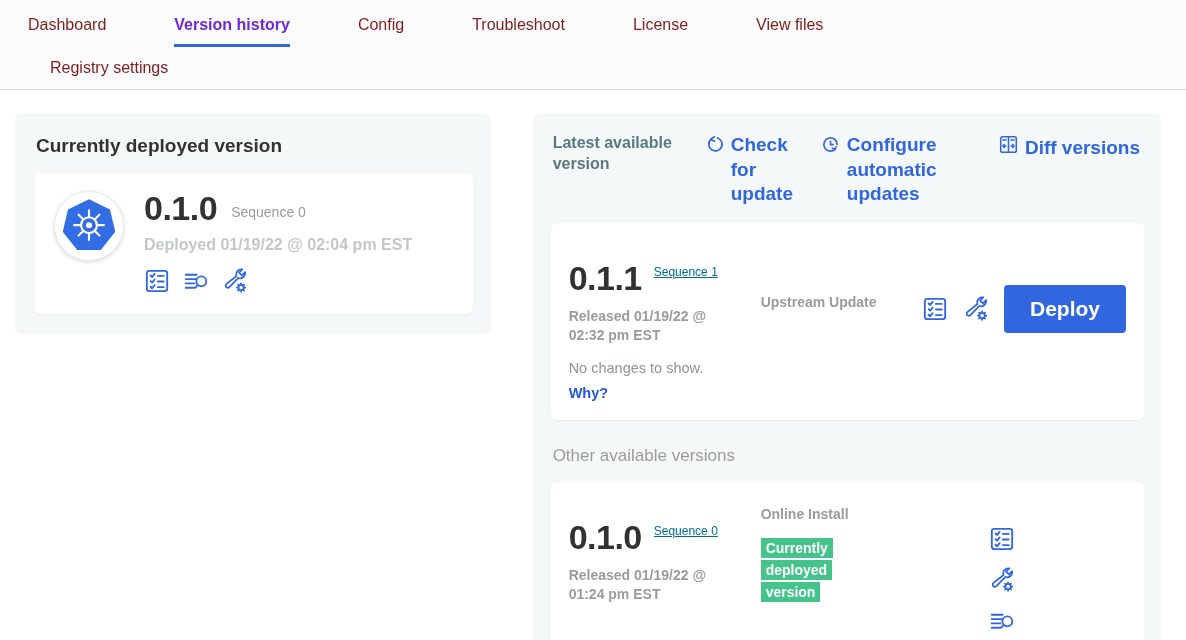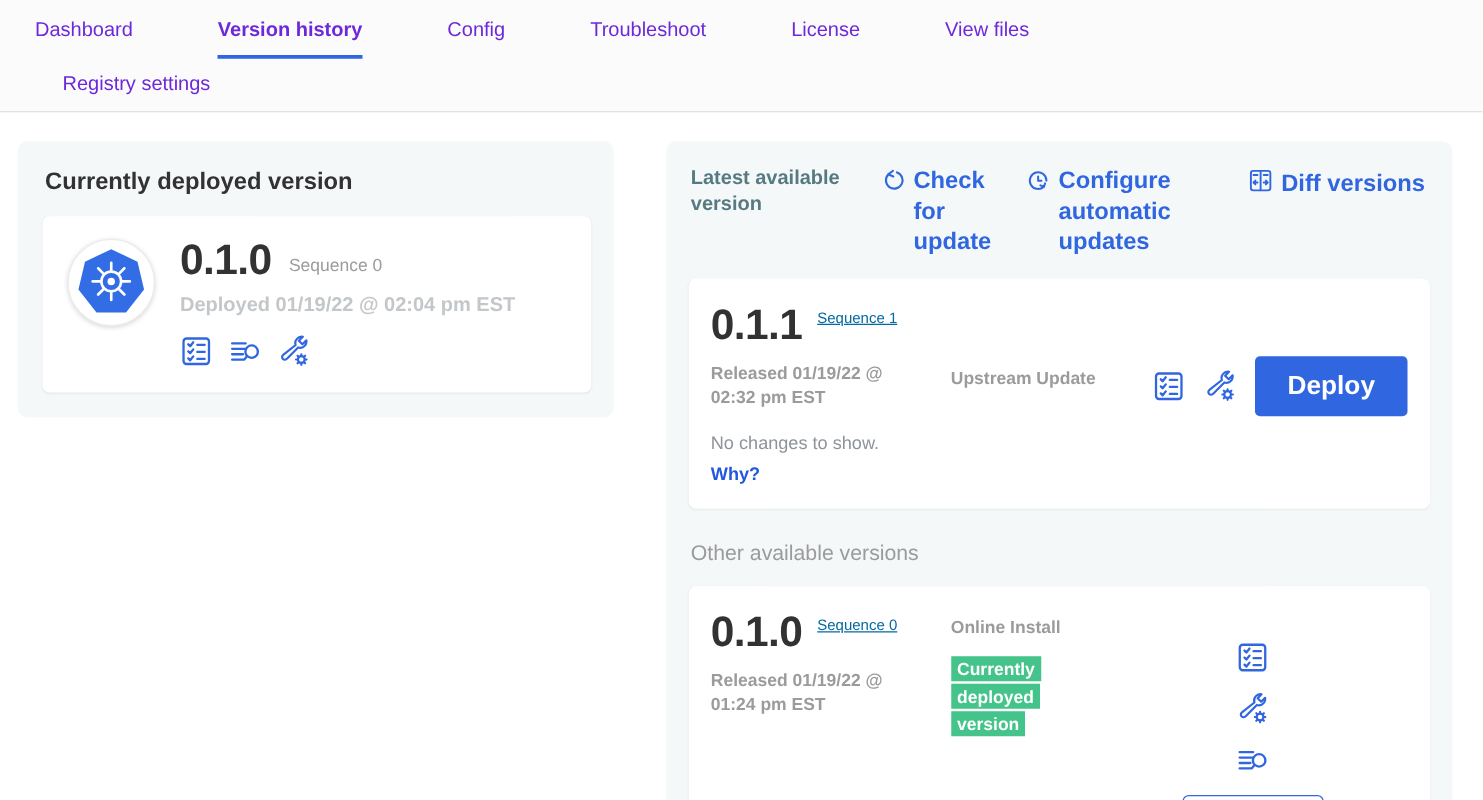--- a/index.html
+++ b/index.html
@@ -2,21 +2,21 @@
 <html><head>
 <meta charset="utf-8">
 <style>
   * { box-sizing: border-box; margin: 0; padding: 0; }
   html,body { width:1186px; height:640px; background:#fff; overflow:hidden;
     font-family:"Liberation Sans","DejaVu Sans",sans-serif; color:#323232; }
 
   
   .nav { background:#fbfbfc; border-bottom:1px solid #d6d9da; padding:16px 0 0 28px; }
   .nav-row1 { display:flex; column-gap:68px; align-items:flex-end; }
-  .tab { font-size:16px; color:#6d28d9; padding-bottom:13px; cursor:pointer; white-space:nowrap; }
+  .tab { font-size:16px; color:#7f1d1d; padding-bottom:13px; cursor:pointer; white-space:nowrap; }
   .tab.active { color:#6d28d9; font-weight:700; border-bottom:3px solid #3066e0; padding-bottom:10px; }
   .nav-row2 { padding:12px 0 12px 22px; }
 
   
   .main { display:flex; gap:42px; padding:23px 24px 0 14px; background:#fff; }
   .panel { background:#f5f8f9; border-radius:8px; }
   .panel-left { width:483px; padding:22px 18px 20px 20px; align-self:flex-start; }
   .panel-right { width:638px; padding:20px 18px 24px; }
 
   
@@ -42,21 +42,21 @@
     cursor:pointer; align-items:flex-start; }
   .header-link svg { width:19px; height:19px; flex:0 0 19px; margin-top:2px; }
   .hl-check { width:76px; }
   .hl-config { width:138px; }
   .hl-diff { white-space:nowrap; padding-top:3px; }
 
   
   .version-card { background:#fff; border-radius:6px; margin-top:16px; padding:20px 18px 18px;
     box-shadow:0 1px 2px rgba(0,0,0,.06); }
   .vgrid { display:flex; }
-  .vleft { width:192px; flex:0 0 192px; }
+  .vleft { width:192px; flex:0 0 192px;margin-top:18px; }
   .vtitle { display:flex; gap:12px; align-items:flex-start; }
   .vseq { width:74px; font-size:12px; color:#0369a1; line-height:1.3; padding-top:4px;text-decoration:underline; }
   .released { margin-top:10px; font-size:14px; font-weight:700; color:#9b9b9b; line-height:1.4; max-width:172px; }
   .vmid { width:118px; flex:0 0 118px; font-size:14px; font-weight:700; color:#9b9b9b; line-height:1.4; }
   .card-latest .vmid { padding-top:50px; width:90px; }
   .card-other  .vmid { padding-top:3px; }
   .vactions { flex:1; display:flex; justify-content:flex-end; align-items:center; gap:15px; align-self:flex-start; }
   .card-latest .vactions { margin-top:42px; }
   .card-other  .vactions { margin-top:24px;flex-direction:column; }
 

